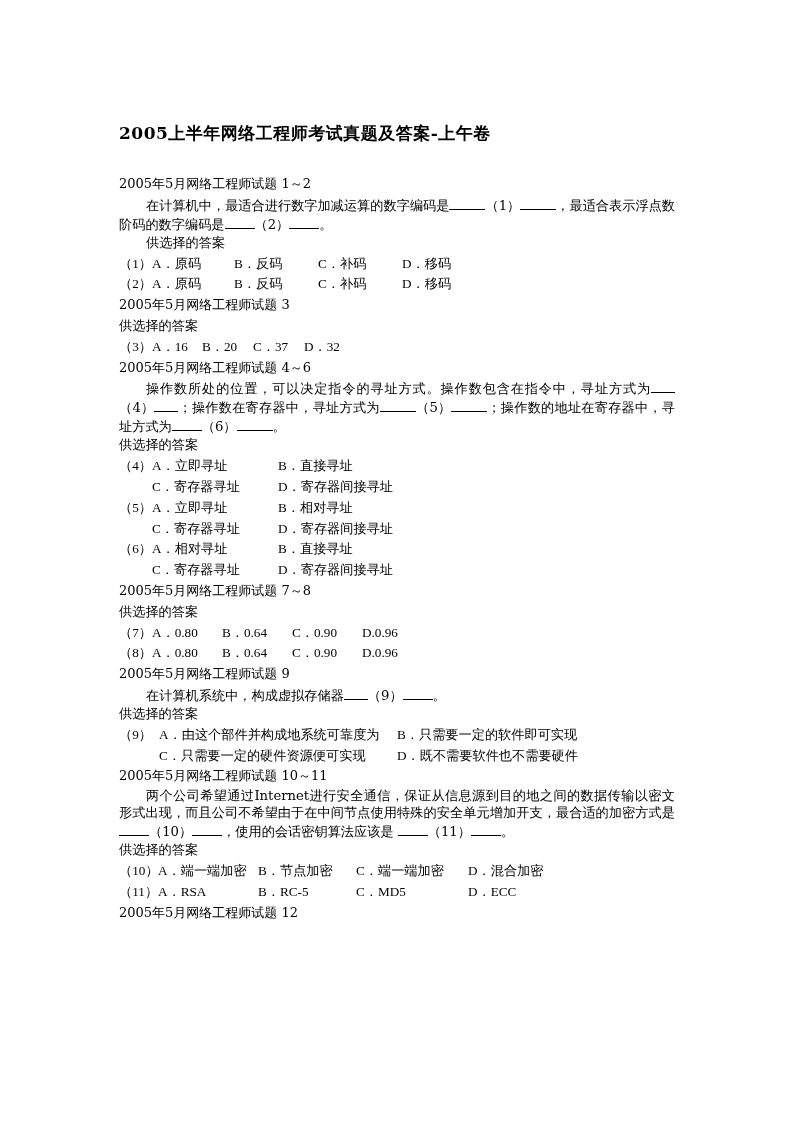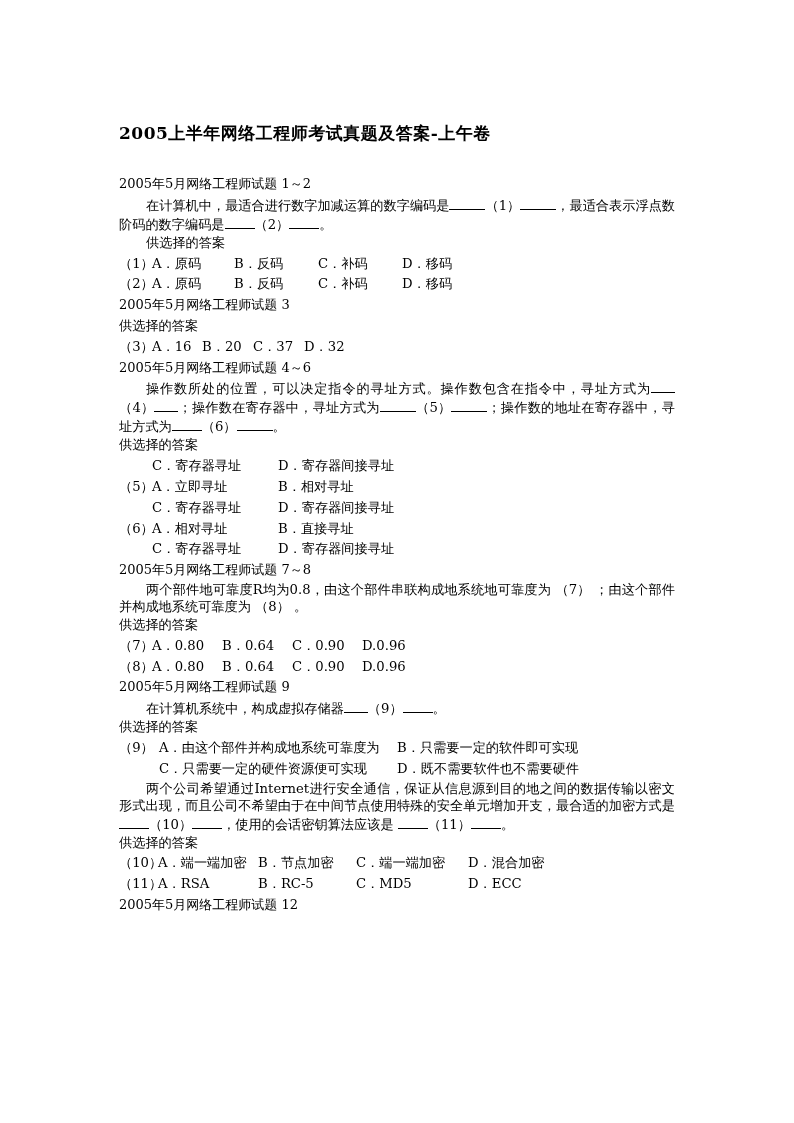--- a/index.html
+++ b/index.html
@@ -8,21 +8,21 @@
   .page { position: absolute; left: 119px; top: 0; width: 556px; }
   .title { position: absolute; left: 0; top: 122px; width: 556px; text-align: left;
            font-size: 17px; font-weight: bold; letter-spacing: 0.5px; }
   .body { position: absolute; left: 0; top: 174px; width: 556px; font-size: 13.2px; line-height: 20.8px; }
   .line { white-space: nowrap; height: 20.8px; }
   .heading { font-size: 13px; }
   .para { white-space: normal; text-indent: 27px; text-align: justify; line-height: 17px; }
   .indent { padding-left: 27px; }
   .blank { display: inline-block; border-bottom: 1px solid #000; height: 14px; vertical-align: baseline; }
   .b3 { width: 24px; } .b4 { width: 30px; } .b5 { width: 36px; }
-  .opts { white-space: nowrap; height: 20.8px; }
+  .opts { white-space: nowrap; height: 20.8px; font-family: Liberation Serif, serif; }
   .opts span { display: inline-block; }
   .num { width: 33px; }
   .num-wide { width: 39px; }
   .num9 { width: 40px; }
 </style>
 </head>
 <body>
 
 <div class="page">
   <div class="title">2005上半年网络工程师考试真题及答案-上午卷</div>
@@ -35,38 +35,39 @@
     <div class="opts"><span class="num">（1）</span><span style="width:82px">A．原码</span><span style="width:84px">B．反码</span><span style="width:84px">C．补码</span><span>D．移码</span></div>
     <div class="opts"><span class="num">（2）</span><span style="width:82px">A．原码</span><span style="width:84px">B．反码</span><span style="width:84px">C．补码</span><span>D．移码</span></div>
 
     <div class="line heading">2005年5月网络工程师试题 3</div>
     <div class="line">供选择的答案</div>
     <div class="opts"><span class="num">（3）</span><span style="width:50px">A．16</span><span style="width:51px">B．20</span><span style="width:51px">C．37</span><span>D．32</span></div>
 
     <div class="line heading">2005年5月网络工程师试题 4～6</div>
     <div class="para"><span>操作数所处的位置，可以决定指令的寻址方式。操作数包含在指令中，寻址方式为</span><span class="blank b3"></span><span>（4）</span><span class="blank b3"></span><span>；操作数在寄存器中，寻址方式为</span><span class="blank b5"></span><span>（5）</span><span class="blank b5"></span><span>；操作数的地址在寄存器中，寻址方式为</span><span class="blank b4"></span><span>（6）</span><span class="blank b5"></span><span>。</span></div>
     <div class="line">供选择的答案</div>
+    <div class="opts"><span class="num">（4）</span><span style="width:126px">A．立即寻址</span><span>B．直接寻址</span></div>
     <div class="opts"><span class="num"></span><span style="width:126px">C．寄存器寻址</span><span>D．寄存器间接寻址</span></div>
     <div class="opts"><span class="num">（5）</span><span style="width:126px">A．立即寻址</span><span>B．相对寻址</span></div>
     <div class="opts"><span class="num"></span><span style="width:126px">C．寄存器寻址</span><span>D．寄存器间接寻址</span></div>
     <div class="opts"><span class="num">（6）</span><span style="width:126px">A．相对寻址</span><span>B．直接寻址</span></div>
     <div class="opts"><span class="num"></span><span style="width:126px">C．寄存器寻址</span><span>D．寄存器间接寻址</span></div>
 
     <div class="line heading">2005年5月网络工程师试题 7～8</div>
-    <div class="para"><span>两个部件地可靠度R均为0.8，由这个部件串联构成地系统地可靠度为 </span><span>（7）</span><span> ；由这个部件并构成地系统可靠度为 </span><span>（8）</span><span> 。</span></div>
     <div class="line">供选择的答案</div>
     <div class="opts"><span class="num">（7）</span><span style="width:70px">A．0.80</span><span style="width:70px">B．0.64</span><span style="width:70px">C．0.90</span><span>D.0.96</span></div>
     <div class="opts"><span class="num">（8）</span><span style="width:70px">A．0.80</span><span style="width:70px">B．0.64</span><span style="width:70px">C．0.90</span><span>D.0.96</span></div>
 
     <div class="line heading">2005年5月网络工程师试题 9</div>
     <div class="para"><span>在计算机系统中，构成虚拟存储器</span><span class="blank b3"></span><span>（9）</span><span class="blank b4"></span><span>。</span></div>
     <div class="line">供选择的答案</div>
     <div class="opts"><span class="num9">（9）</span><span style="width:238px">A．由这个部件并构成地系统可靠度为</span><span>B．只需要一定的软件即可实现</span></div>
     <div class="opts"><span class="num9"></span><span style="width:238px">C．只需要一定的硬件资源便可实现</span><span>D．既不需要软件也不需要硬件</span></div>
 
+    <div class="line heading">2005年5月网络工程师试题 10～11</div>
     <div class="para"><span>两个公司希望通过Internet进行安全通信，保证从信息源到目的地之间的数据传输以密文形式出现，而且公司不希望由于在中间节点使用特殊的安全单元增加开支，最合适的加密方式是</span><span class="blank b4"></span><span>（10）</span><span class="blank b4"></span><span>，使用的会话密钥算法应该是 </span><span class="blank b4"></span><span>（11）</span><span class="blank b4"></span><span>。</span></div>
     <div class="line">供选择的答案</div>
     <div class="opts"><span class="num-wide">（10）</span><span style="width:100px">A．端一端加密</span><span style="width:98px">B．节点加密</span><span style="width:112px">C．端一端加密</span><span>D．混合加密</span></div>
     <div class="opts"><span class="num-wide">（11）</span><span style="width:100px">A．RSA</span><span style="width:98px">B．RC-5</span><span style="width:112px">C．MD5</span><span>D．ECC</span></div>
 
     <div class="line heading">2005年5月网络工程师试题 12</div>
   </div>
 </div>
 
 </body></html>

